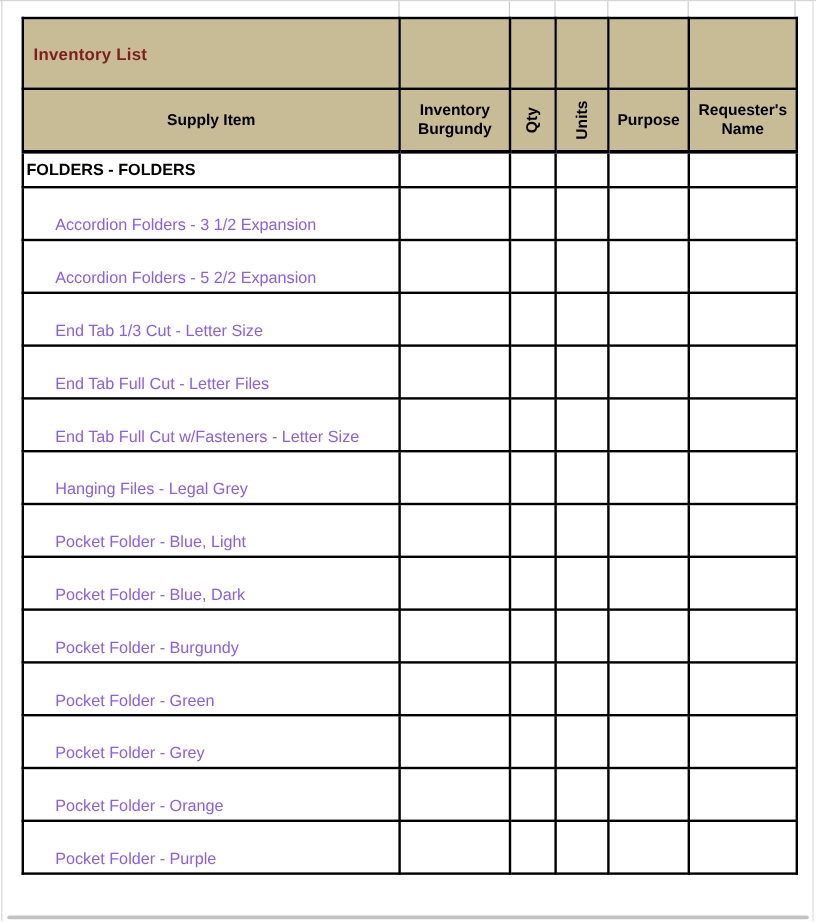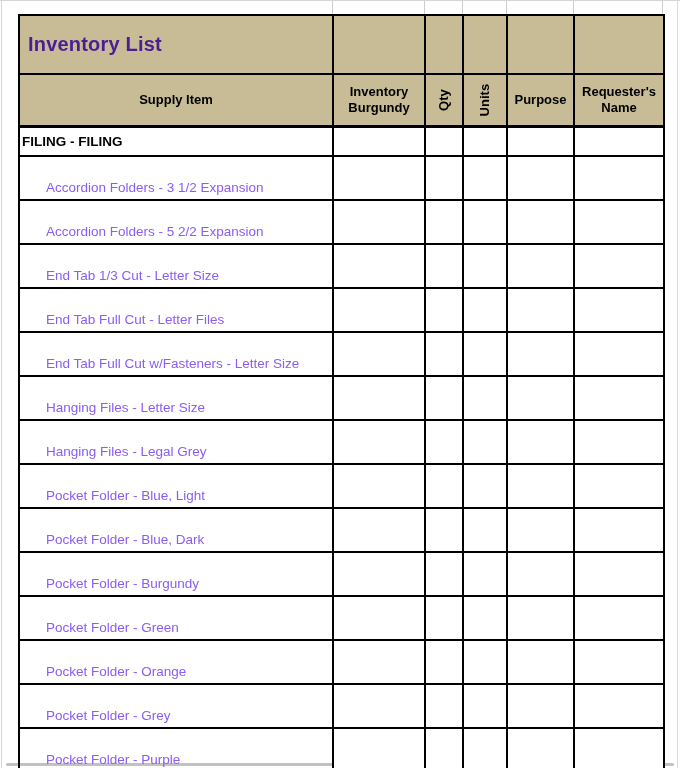--- a/index.html
+++ b/index.html
@@ -34,23 +34,23 @@
   }
   td {
     border: 2px solid #000000;
     padding: 0;
     overflow: hidden;
   }
   
   .hd { background: #c7bc96; }
   .title-row td { height: 57px; }
   .title-cell {
-    font-size: 20px;
-    font-weight: bold;
-    color: #4c1d95;
+    font-size: 14px;
+    font-weight: bold;
+    color: #7f1d1d;
     vertical-align: middle;
     padding-left: 8px;
     letter-spacing: 0.2px;
   }
   .header-row td {
     height: 50px;
     border-bottom: 3px solid #000;
     vertical-align: middle;
     text-align: center;
   }
@@ -143,21 +143,21 @@
       </td>
       <td class="hd col-head">
         <span>Purpose</span>
       </td>
       <td class="hd col-head">
         <span>Requester's Name</span>
       </td>
     </tr>
 
     <tr class="category-row">
-      <td class="category-cell">FILING - FILING</td>
+      <td class="category-cell">FOLDERS - FOLDERS</td>
       <td class="input-cell"></td>
       <td class="input-cell"></td>
       <td class="input-cell"></td>
       <td class="input-cell"></td>
       <td class="input-cell"></td>
     </tr>
 
     <tr class="item-row">
       <td class="name-cell">Accordion Folders - 3 1/2 Expansion</td>
       <td class="input-cell"></td>
@@ -192,28 +192,20 @@
     </tr>
     <tr class="item-row">
       <td class="name-cell">End Tab Full Cut w/Fasteners - Letter Size</td>
       <td class="input-cell"></td>
       <td class="input-cell"></td>
       <td class="input-cell"></td>
       <td class="input-cell"></td>
       <td class="input-cell"></td>
     </tr>
     <tr class="item-row">
-      <td class="name-cell">Hanging Files - Letter Size</td>
-      <td class="input-cell"></td>
-      <td class="input-cell"></td>
-      <td class="input-cell"></td>
-      <td class="input-cell"></td>
-      <td class="input-cell"></td>
-    </tr>
-    <tr class="item-row">
       <td class="name-cell">Hanging Files - Legal Grey</td>
       <td class="input-cell"></td>
       <td class="input-cell"></td>
       <td class="input-cell"></td>
       <td class="input-cell"></td>
       <td class="input-cell"></td>
     </tr>
     <tr class="item-row">
       <td class="name-cell">Pocket Folder - Blue, Light</td>
       <td class="input-cell"></td>
@@ -240,29 +232,29 @@
     </tr>
     <tr class="item-row">
       <td class="name-cell">Pocket Folder - Green</td>
       <td class="input-cell"></td>
       <td class="input-cell"></td>
       <td class="input-cell"></td>
       <td class="input-cell"></td>
       <td class="input-cell"></td>
     </tr>
     <tr class="item-row">
+      <td class="name-cell">Pocket Folder - Grey</td>
+      <td class="input-cell"></td>
+      <td class="input-cell"></td>
+      <td class="input-cell"></td>
+      <td class="input-cell"></td>
+      <td class="input-cell"></td>
+    </tr>
+    <tr class="item-row">
       <td class="name-cell">Pocket Folder - Orange</td>
-      <td class="input-cell"></td>
-      <td class="input-cell"></td>
-      <td class="input-cell"></td>
-      <td class="input-cell"></td>
-      <td class="input-cell"></td>
-    </tr>
-    <tr class="item-row">
-      <td class="name-cell">Pocket Folder - Grey</td>
       <td class="input-cell"></td>
       <td class="input-cell"></td>
       <td class="input-cell"></td>
       <td class="input-cell"></td>
       <td class="input-cell"></td>
     </tr>
     <tr class="item-row">
       <td class="name-cell">Pocket Folder - Purple</td>
       <td class="input-cell"></td>
       <td class="input-cell"></td>

